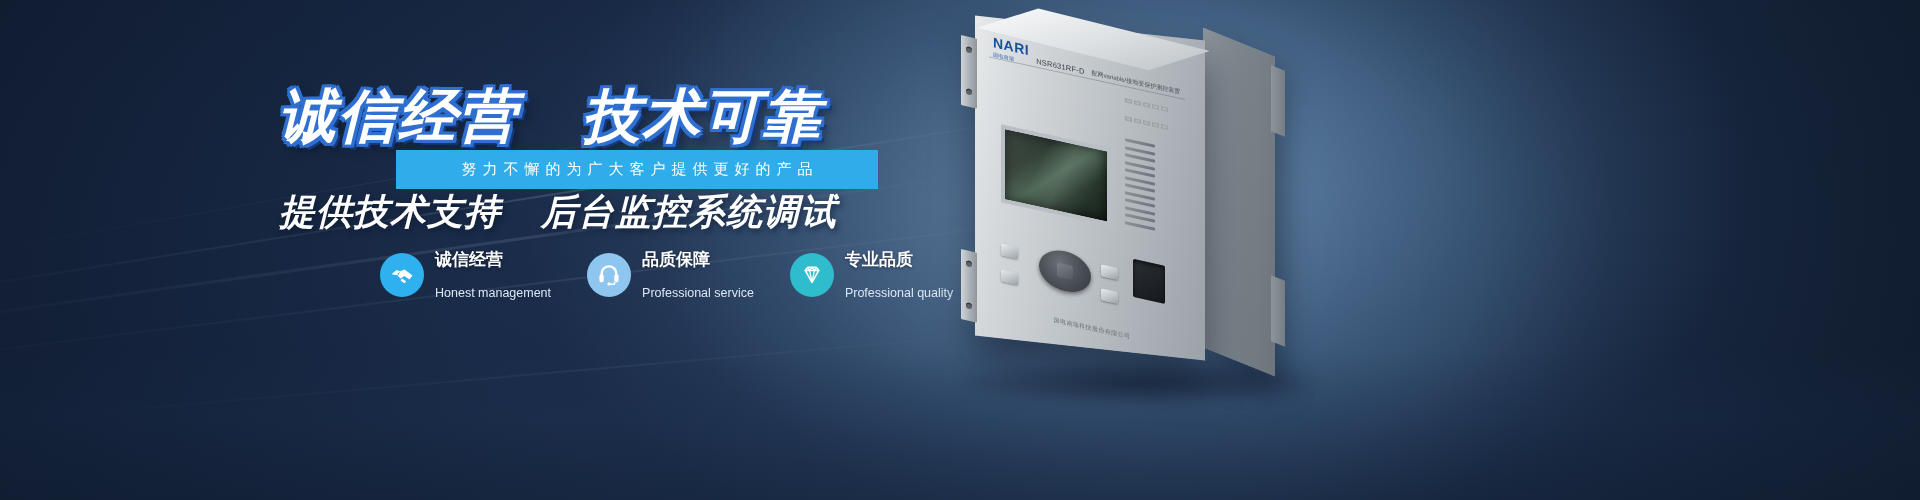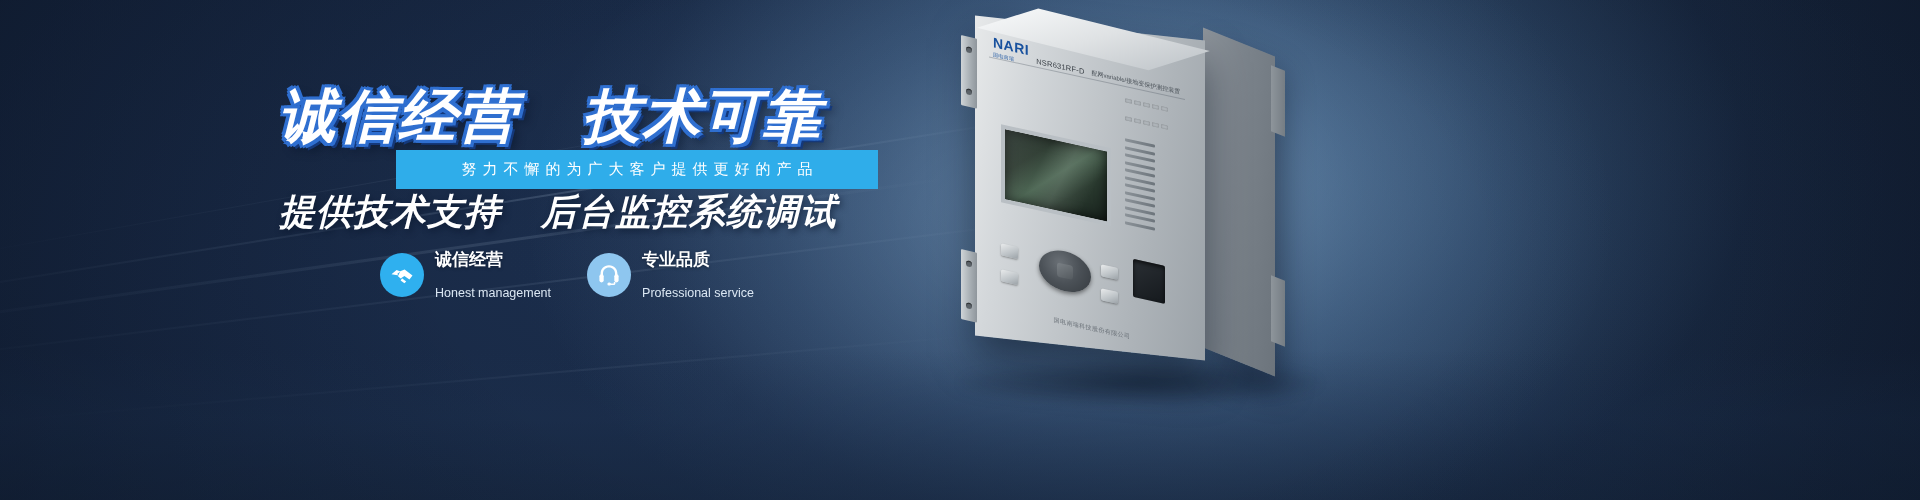--- a/index.html
+++ b/index.html
@@ -349,25 +349,39 @@
         <div class="fic" style="background:#8ec6ef">
           <svg width="26" height="26" viewBox="0 0 26 26" aria-hidden="true">
             <path d="M13 3.2 C7.8 3.2 4.6 6.8 4.6 11.6 L4.6 14.2 L7.0 14.2 L7.0 11.6 C7.0 8.0 9.6 5.6 13 5.6 C16.4 5.6 19.0 8.0 19.0 11.6 L19.0 14.2 L21.4 14.2 L21.4 11.6 C21.4 6.8 18.2 3.2 13 3.2 Z" fill="#ffffff"></path>
             <rect x="3.4" y="12.2" width="4.3" height="8.2" rx="2.1" fill="#ffffff"></rect>
             <rect x="18.3" y="12.2" width="4.3" height="8.2" rx="2.1" fill="#ffffff"></rect>
             <path d="M19.4 20.0 L19.4 21.6 C19.4 22.5 18.7 23.1 17.8 23.1 L14.2 23.1 L14.2 21.4 L17.8 21.4 L17.8 20.0 Z" fill="#ffffff"></path>
             <rect x="11.4" y="20.4" width="3.6" height="3.2" rx="1.5" fill="#ffffff"></rect>
           </svg>
         </div>
         <div class="ftxt">
+          <span class="cn">品质保障</span>
+          <span class="en">Professional service</span>
+        </div>
+      </div>
+
+      <div class="feature">
+        <div class="fic" style="background:#2fbccc">
+          <svg width="26" height="26" viewBox="0 0 26 26" aria-hidden="true">
+            <path d="M6.2 8.4 L19.8 8.4 L13.0 20.4 Z" fill="none" stroke="#ffffff" stroke-width="1.6" stroke-linejoin="round"></path>
+            <path d="M6.2 8.4 L8.6 5.4 L17.4 5.4 L19.8 8.4" fill="none" stroke="#ffffff" stroke-width="1.6" stroke-linejoin="round"></path>
+            <path d="M8.6 5.4 L10.6 8.4 L13.0 5.4 L15.4 8.4 L17.4 5.4" fill="none" stroke="#ffffff" stroke-width="1.3" stroke-linejoin="round"></path>
+            <path d="M10.6 8.4 L13.0 20.4 L15.4 8.4" fill="none" stroke="#ffffff" stroke-width="1.3" stroke-linejoin="round"></path>
+          </svg>
+        </div>
+        <div class="ftxt">
           <span class="cn">专业品质</span>
-          <span class="en">Professional service</span>
-        </div>
-      </div>
-
+          <span class="en">Professional quality</span>
+        </div>
+      </div>
 
     </div>
   </div>
 
   <div class="dev-shadow"></div>
 
   <div class="device">
     <div class="dev-side"></div>
     <div class="mount-r tr"></div>
     <div class="mount-r br"></div>

